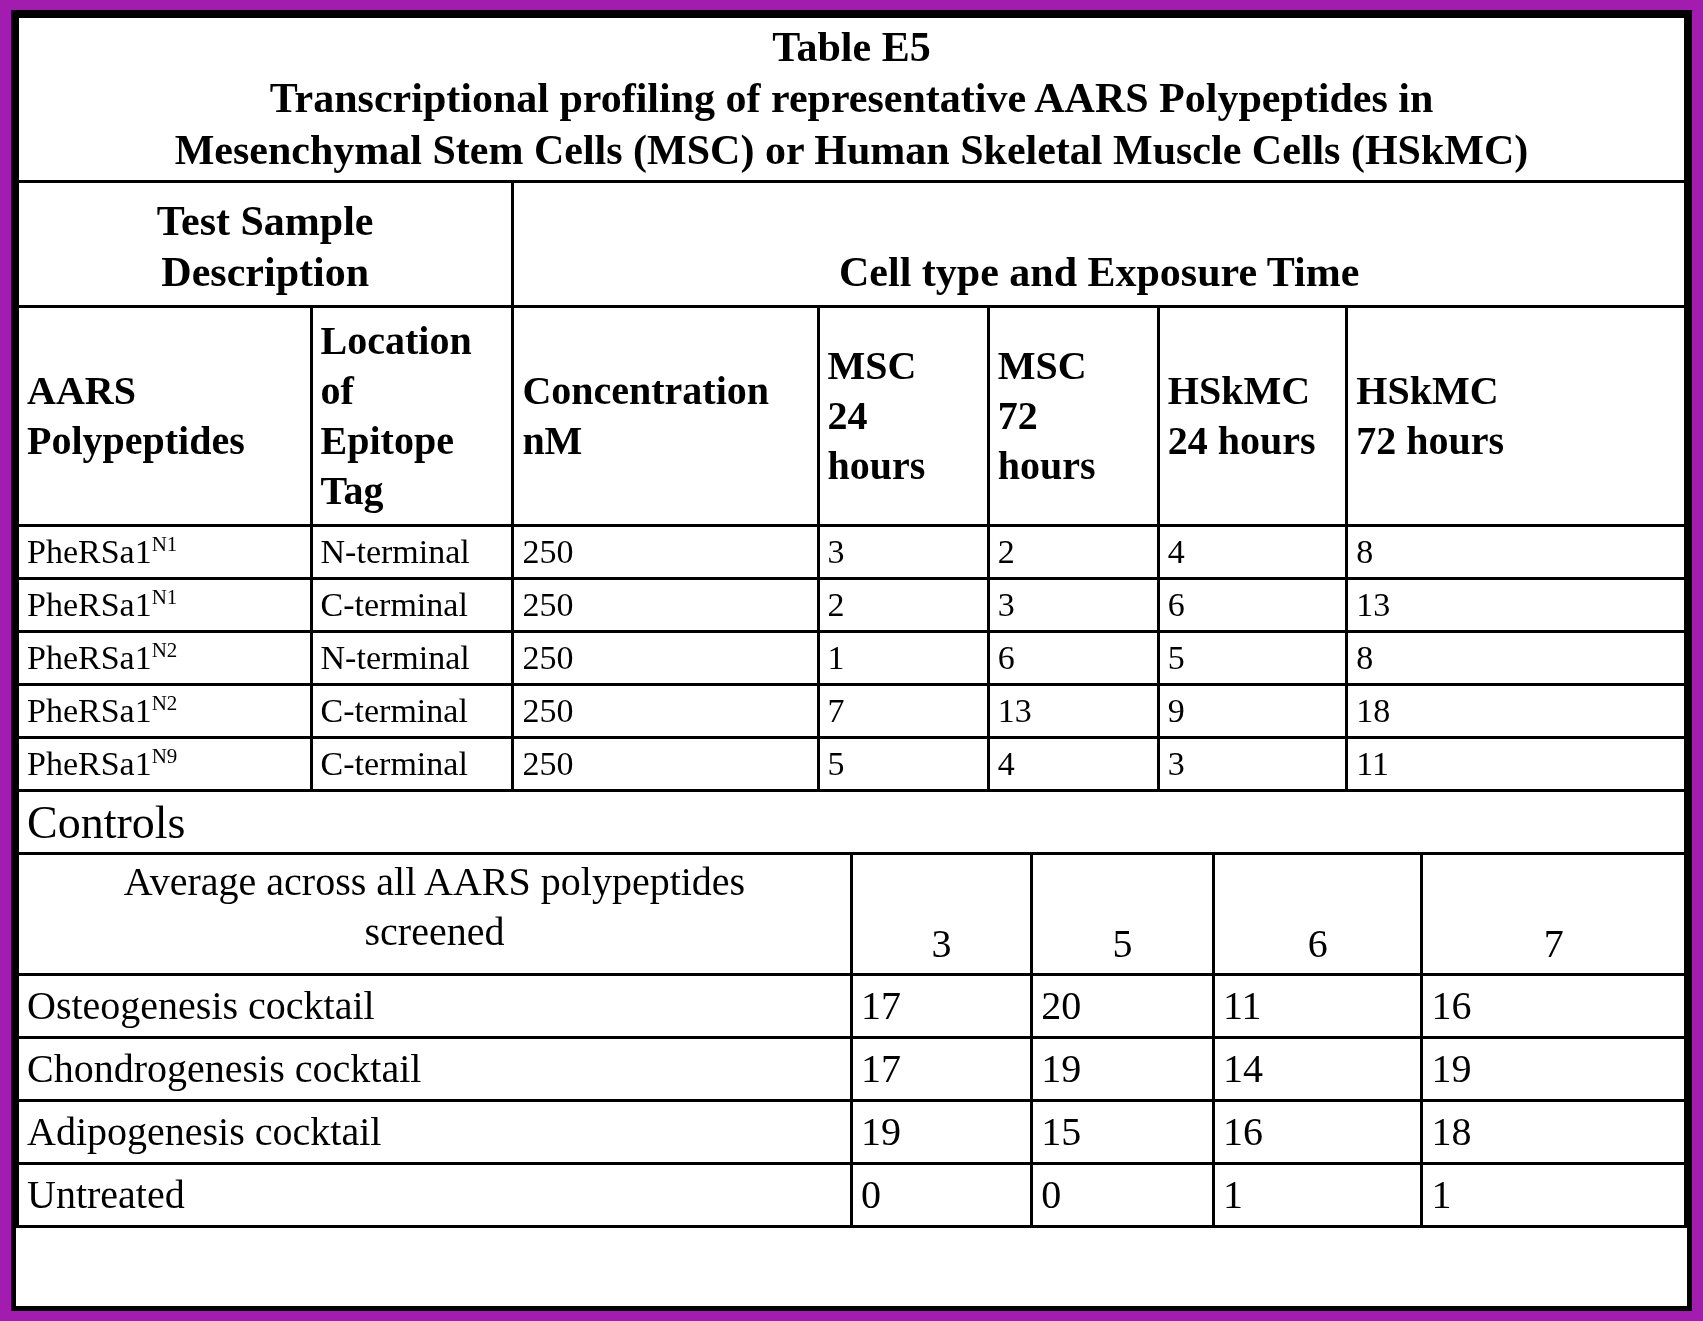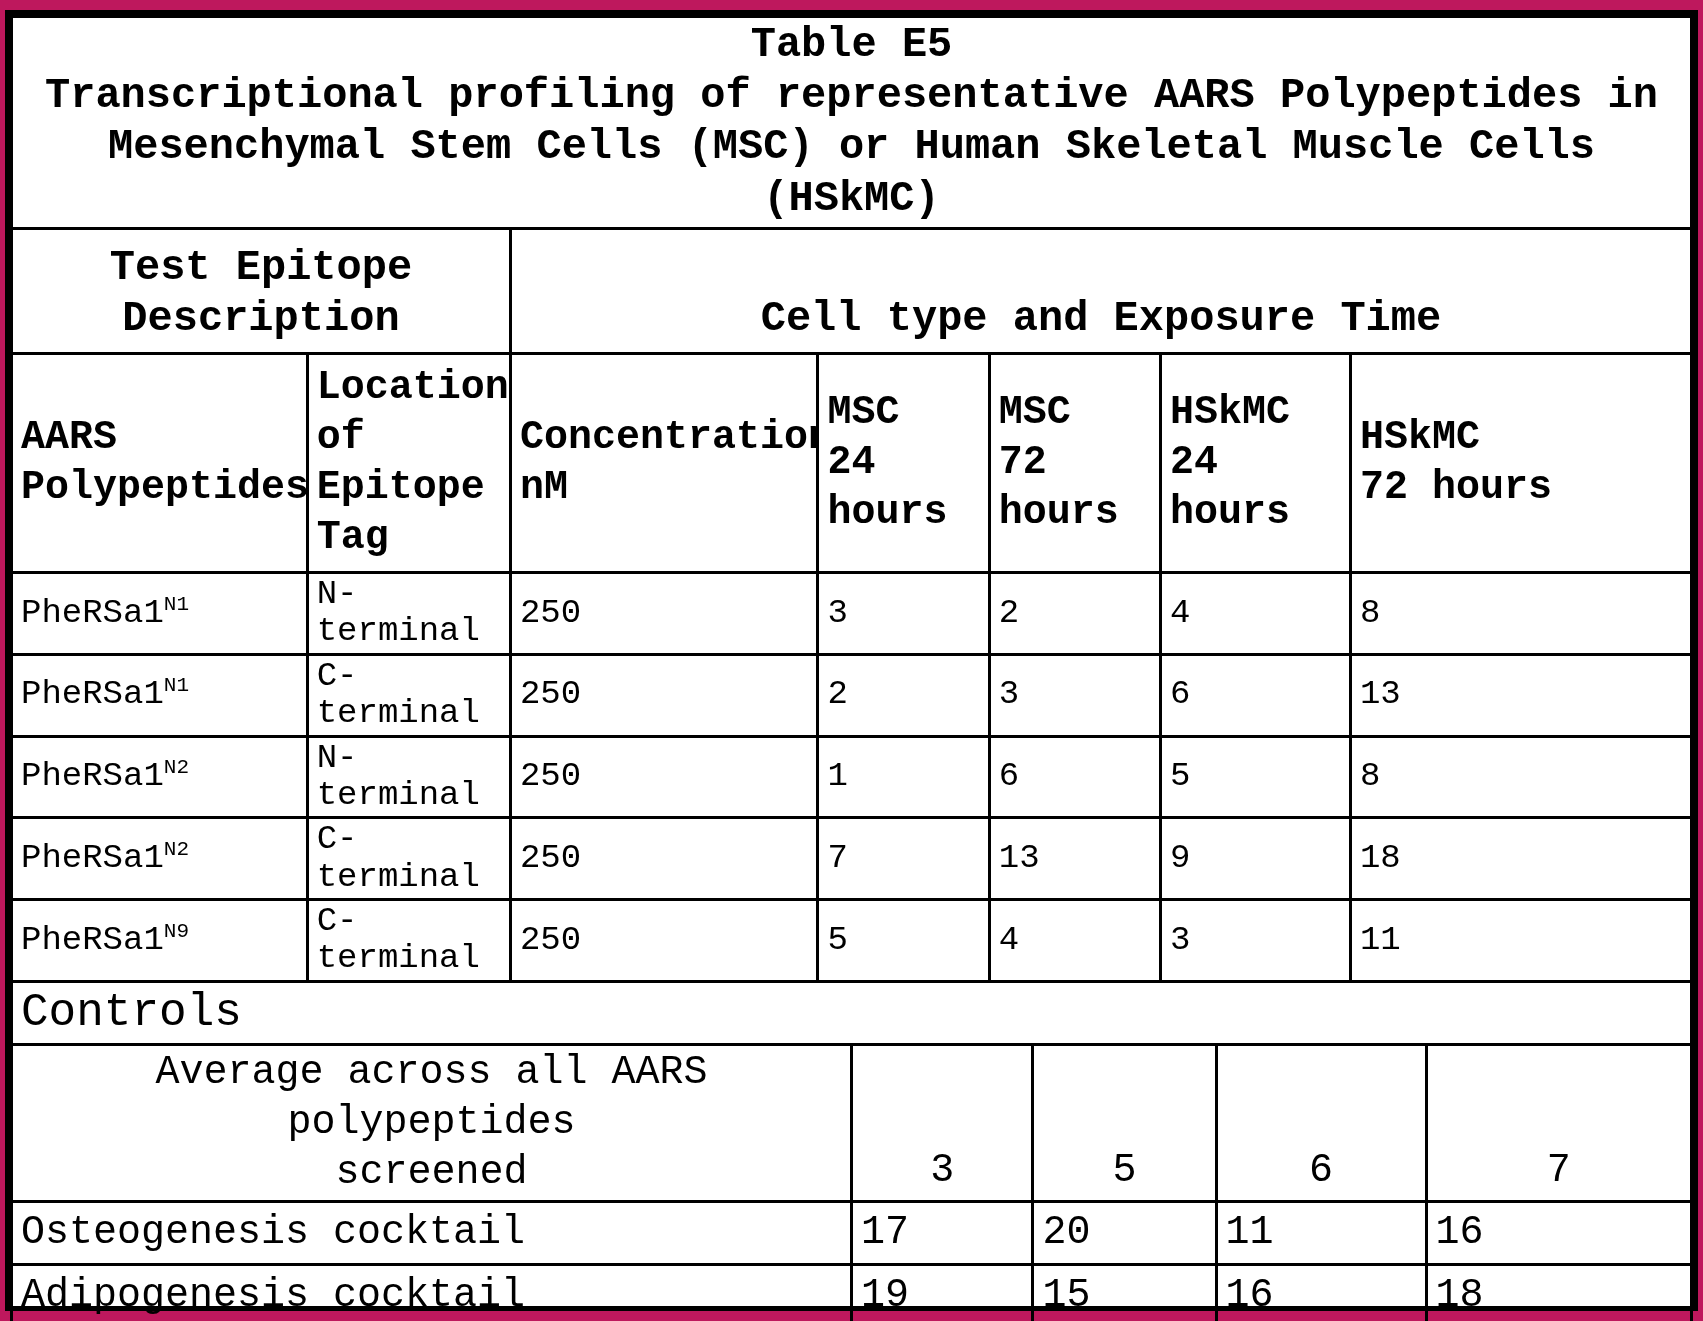--- a/index.html
+++ b/index.html
@@ -4,23 +4,23 @@
 <style>
   html, body {
     margin: 0;
     padding: 0;
     background: #ffffff;
   }
   .page {
     width: 1703px;
     height: 1321px;
     box-sizing: border-box;
-    padding: 10px 5px;
-    background: #be185d;
-    font-family: Liberation Mono, monospace;
+    padding: 10px 11px;
+    background: #a21caf;
+    font-family: Liberation Serif, serif;
     color: #000000;
   }
   .outer {
     border: 5px solid #000000;
     box-sizing: border-box;
     height: 100%;
     background: #ffffff;
   }
   table {
     border-collapse: collapse;
@@ -124,21 +124,21 @@
       </colgroup>
 
       <tbody>
           <tr class="title-row">
         <td colspan="7">Table E5
 Transcriptional profiling of representative AARS Polypeptides in
 Mesenchymal Stem Cells (MSC) or Human Skeletal Muscle Cells (HSkMC)</td>
       </tr>
 
       <tr class="group-row">
-        <td colspan="2">Test Epitope
+        <td colspan="2">Test Sample
 Description</td>
         <td colspan="5">Cell type and Exposure Time</td>
       </tr>
 
       <tr class="colhead-row">
         <td>AARS
 Polypeptides</td>
         <td>Location
 of
 Epitope
@@ -234,20 +234,27 @@
       </tr>
 
       <tr class="ctl-row">
         <td>Osteogenesis cocktail</td>
         <td>17</td>
         <td>20</td>
         <td>11</td>
         <td>16</td>
       </tr>
 
+      <tr class="ctl-row">
+        <td>Chondrogenesis cocktail</td>
+        <td>17</td>
+        <td>19</td>
+        <td>14</td>
+        <td>19</td>
+      </tr>
 
       <tr class="ctl-row">
         <td>Adipogenesis cocktail</td>
         <td>19</td>
         <td>15</td>
         <td>16</td>
         <td>18</td>
       </tr>
 
 

